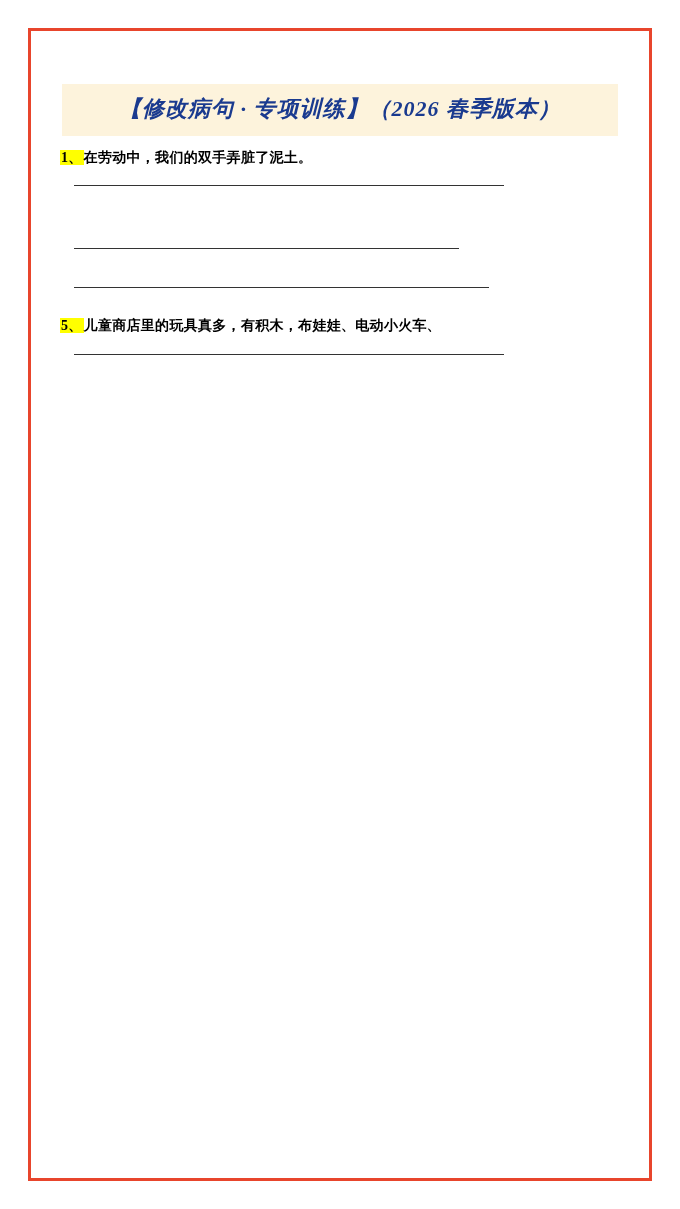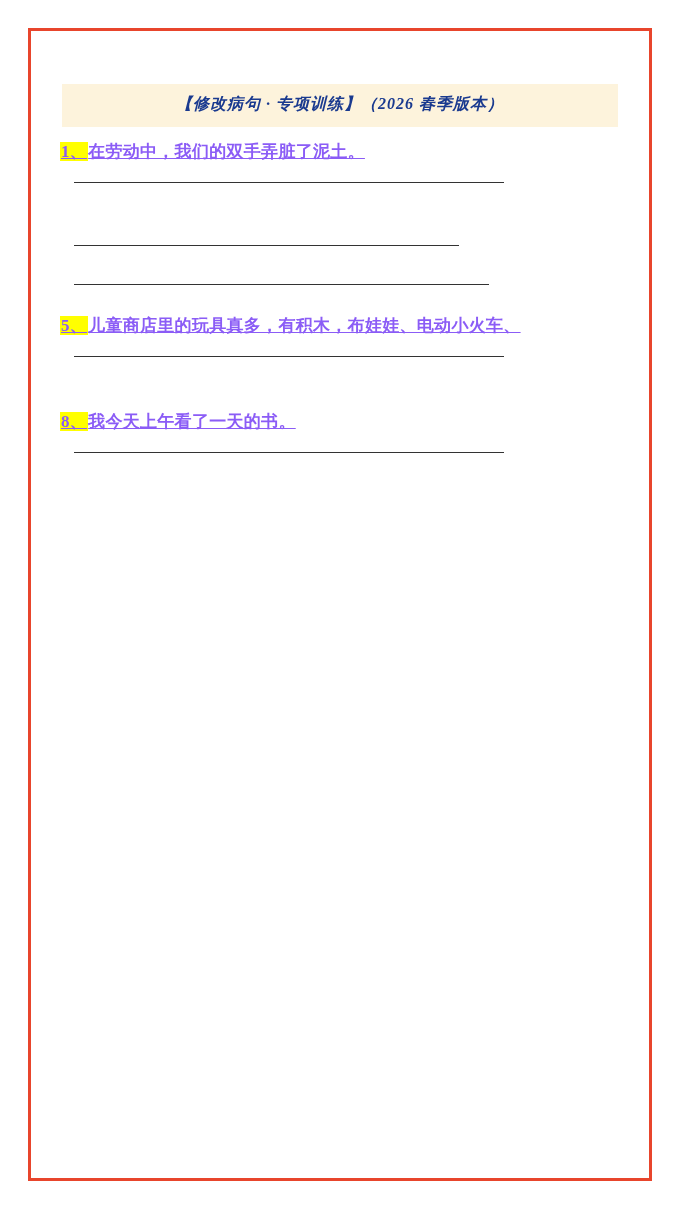--- a/index.html
+++ b/index.html
@@ -37,38 +37,37 @@
   }
   .title-bar {
     background: #fdf3dc;
     text-align: center;
     padding: 10px 6px 12px 6px;
     margin: 16px 4px 8px 4px;
   }
   .title-text {
     color: #1a3a8f;
     font-weight: bold;
-    font-size: 16px;
+    font-size: 22px;
     letter-spacing: 1px;
     font-family: "Liberation Serif", "DejaVu Serif", serif;
     font-style: italic;
     white-space: nowrap;
   }
   .q-block {
     margin: 0 2px;
   }
   .q-line {
     display: block;
-    font-size: 17px;
+    font-size: 14px;
     line-height: 1.95;
-    color: #8b5cf6;
+    color: #000000;
     font-weight: bold;
     font-family: "Liberation Serif", "DejaVu Serif", serif;
     letter-spacing: 0.3px;
-    text-decoration: underline;
   }
   .q-num {
     background: #ffff00;
     padding: 0 1px;
   }
   .answer-rule {
     border-bottom: 1.5px solid #333333;
     margin: 14px 0 14px 14px;
     height: 0;
   }
@@ -98,21 +97,16 @@
         </div>
         <div class="q-block">
           <div class="answer-rule" style="width: 415px;"></div>
           <div class="sp-sm"></div>
         </div>
         <div class="q-block">
           <div class="q-line"><span class="q-num">5、</span><span>儿童商店里的玩具真多，有积木，布娃娃、电动小火车、</span></div>
           <div class="answer-rule" style="width: 430px;"></div>
           <div class="sp-lg"></div>
         </div>
-        <div class="q-block">
-          <div class="q-line"><span class="q-num">8、</span><span>我今天上午看了一天的书。</span></div>
-          <div class="answer-rule" style="width: 430px;"></div>
-          <div class="sp-sm"></div>
-        </div>
       </div>
 
   </div>
 </div>
 
 </body></html>

